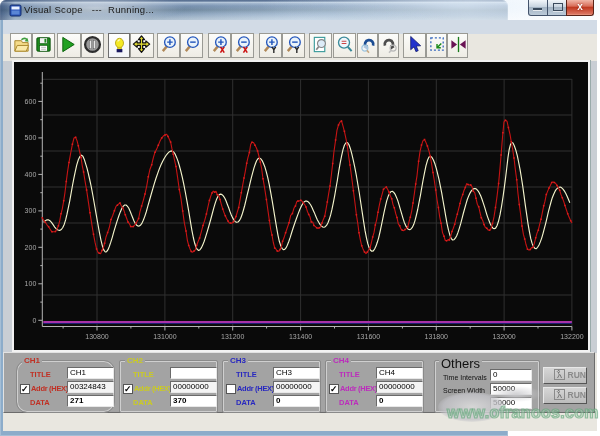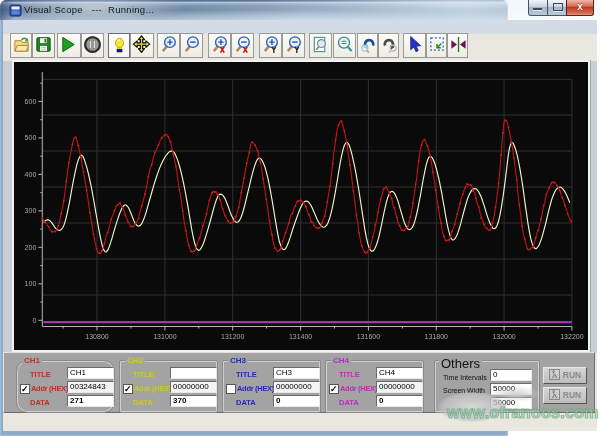--- a/index.html
+++ b/index.html
@@ -8,21 +8,21 @@
 .win:before {content:"";position:absolute;left:0;top:0;width:600px;height:20px;border-radius:6px 6px 0 0;
  background:radial-gradient(90px 14px at 95px 8px, rgba(255,255,255,.55), rgba(255,255,255,0)),
             radial-gradient(150px 20px at 300px 20px, rgba(220,235,250,.5), rgba(255,255,255,0)),
             radial-gradient(200px 24px at 460px 6px, rgba(225,238,250,.65), rgba(235,245,255,0)),
             linear-gradient(90deg, rgba(25,50,95,.55) 0, rgba(25,50,95,.1) 2.5%, rgba(255,255,255,0) 55%, rgba(255,255,255,.3) 78%, rgba(255,255,255,.18) 100%);}
 .titletx {position:absolute;left:24px;top:4px;font-size:9.5px;color:#1a1a1a;letter-spacing:.3px}
 .client {position:absolute;left:3px;top:20px;width:594px;height:411px;background:#d2dbe6}
 .menubar {position:absolute;left:0;top:0;width:594px;height:12.5px;background:linear-gradient(#fdfdfe,#eef2f7);border-bottom:1px solid #d0d6de;color:#111;font-size:8.5px}
 .menubar span {position:absolute;top:2px}
 .fld {position:absolute;width:43px;height:10px;background:#fff;border:1px solid;border-color:#6a6a6a #e8e8e8 #e8e8e8 #6a6a6a;font-size:8px;color:#000;padding:0 0 0 2px;line-height:10px;overflow:hidden}
-.runb {position:absolute;left:543px;width:42px;height:15px;background:linear-gradient(#d6d6d6,#bcbcbc);border:1px solid;border-color:#e8e8e8 #555 #555 #e8e8e8;color:#8a8a8a;font-size:8.5px;font-weight:bold;text-align:center;line-height:15px}
+.runb {position:absolute;left:543px;width:42px;height:15px;background:linear-gradient(#d6d6d6,#bcbcbc);border:1px solid;border-color:#e8e8e8 #555 #555 #e8e8e8;color:#8a8a8a;font-size:8.5px;font-weight:bold;text-align:right;line-height:15px}
 </style></head><body>
 <div class="win">
  <svg width="13" height="13" viewBox="0 0 13 13" style="position:absolute;left:9px;top:4px">
       <rect x="1" y="1" width="11" height="11" rx="1.5" fill="#2850b4" stroke="#16306e"></rect>
       <rect x="2.5" y="2.5" width="8" height="3" fill="#e8f0ff"></rect>
       <rect x="2.5" y="6.5" width="8" height="4" fill="#5a86d6"></rect>
     </svg>
  <div class="titletx">Visual Scope&nbsp;&nbsp; ---&nbsp;&nbsp;Running...</div>
 
  <div style="position:absolute;left:528px;top:0px;width:19px;height:15px;background:linear-gradient(#f2f6fa,#c8d4e0 45%,#a4b4c4 50%,#bccbd9);border:1px solid #43536b;border-top:none;border-radius:0 0 0 3px">

